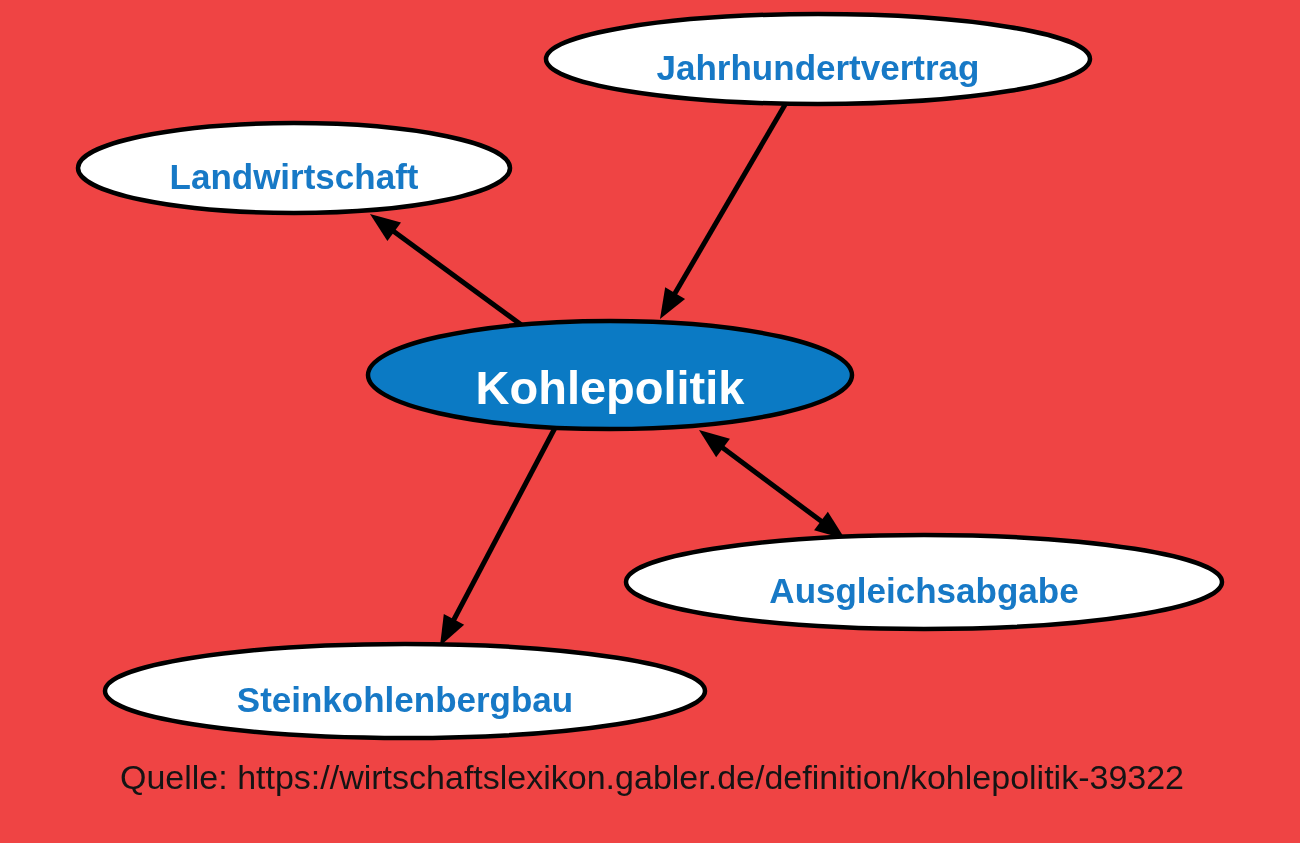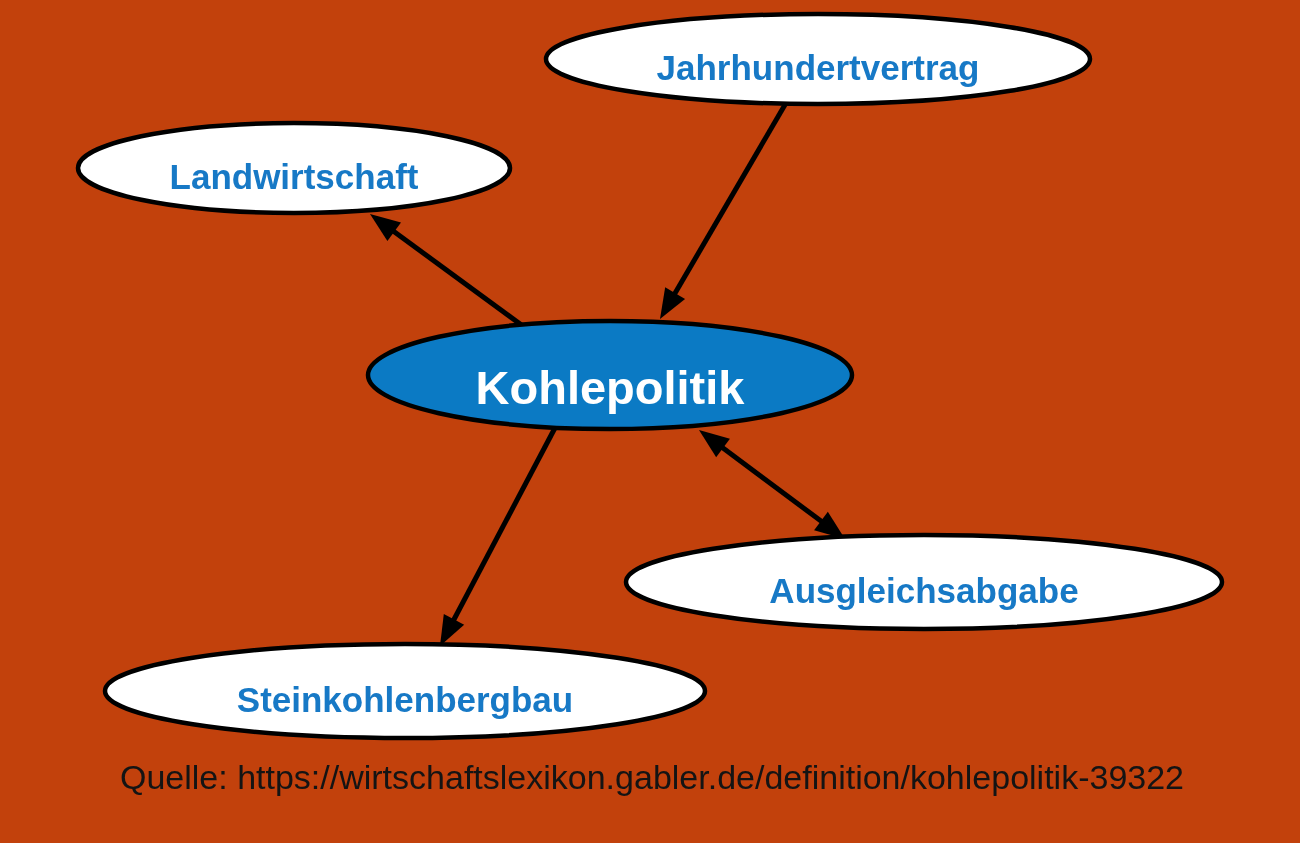--- a/index.html
+++ b/index.html
@@ -11,21 +11,21 @@
   body {
     width: 1300px;
     height: 843px;
     font-family: "Liberation Sans", sans-serif;
     overflow: hidden;
   }
   #graph-root {
     position: relative;
     width: 1300px;
     height: 843px;
-    background: #c2410c;
+    background: #ef4444;
   }
   svg#graph-canvas {
     display: block;
     width: 1300px;
     height: 843px;
   }
   .node-ellipse {
     stroke: #000000;
     stroke-width: 4.5;
   }

